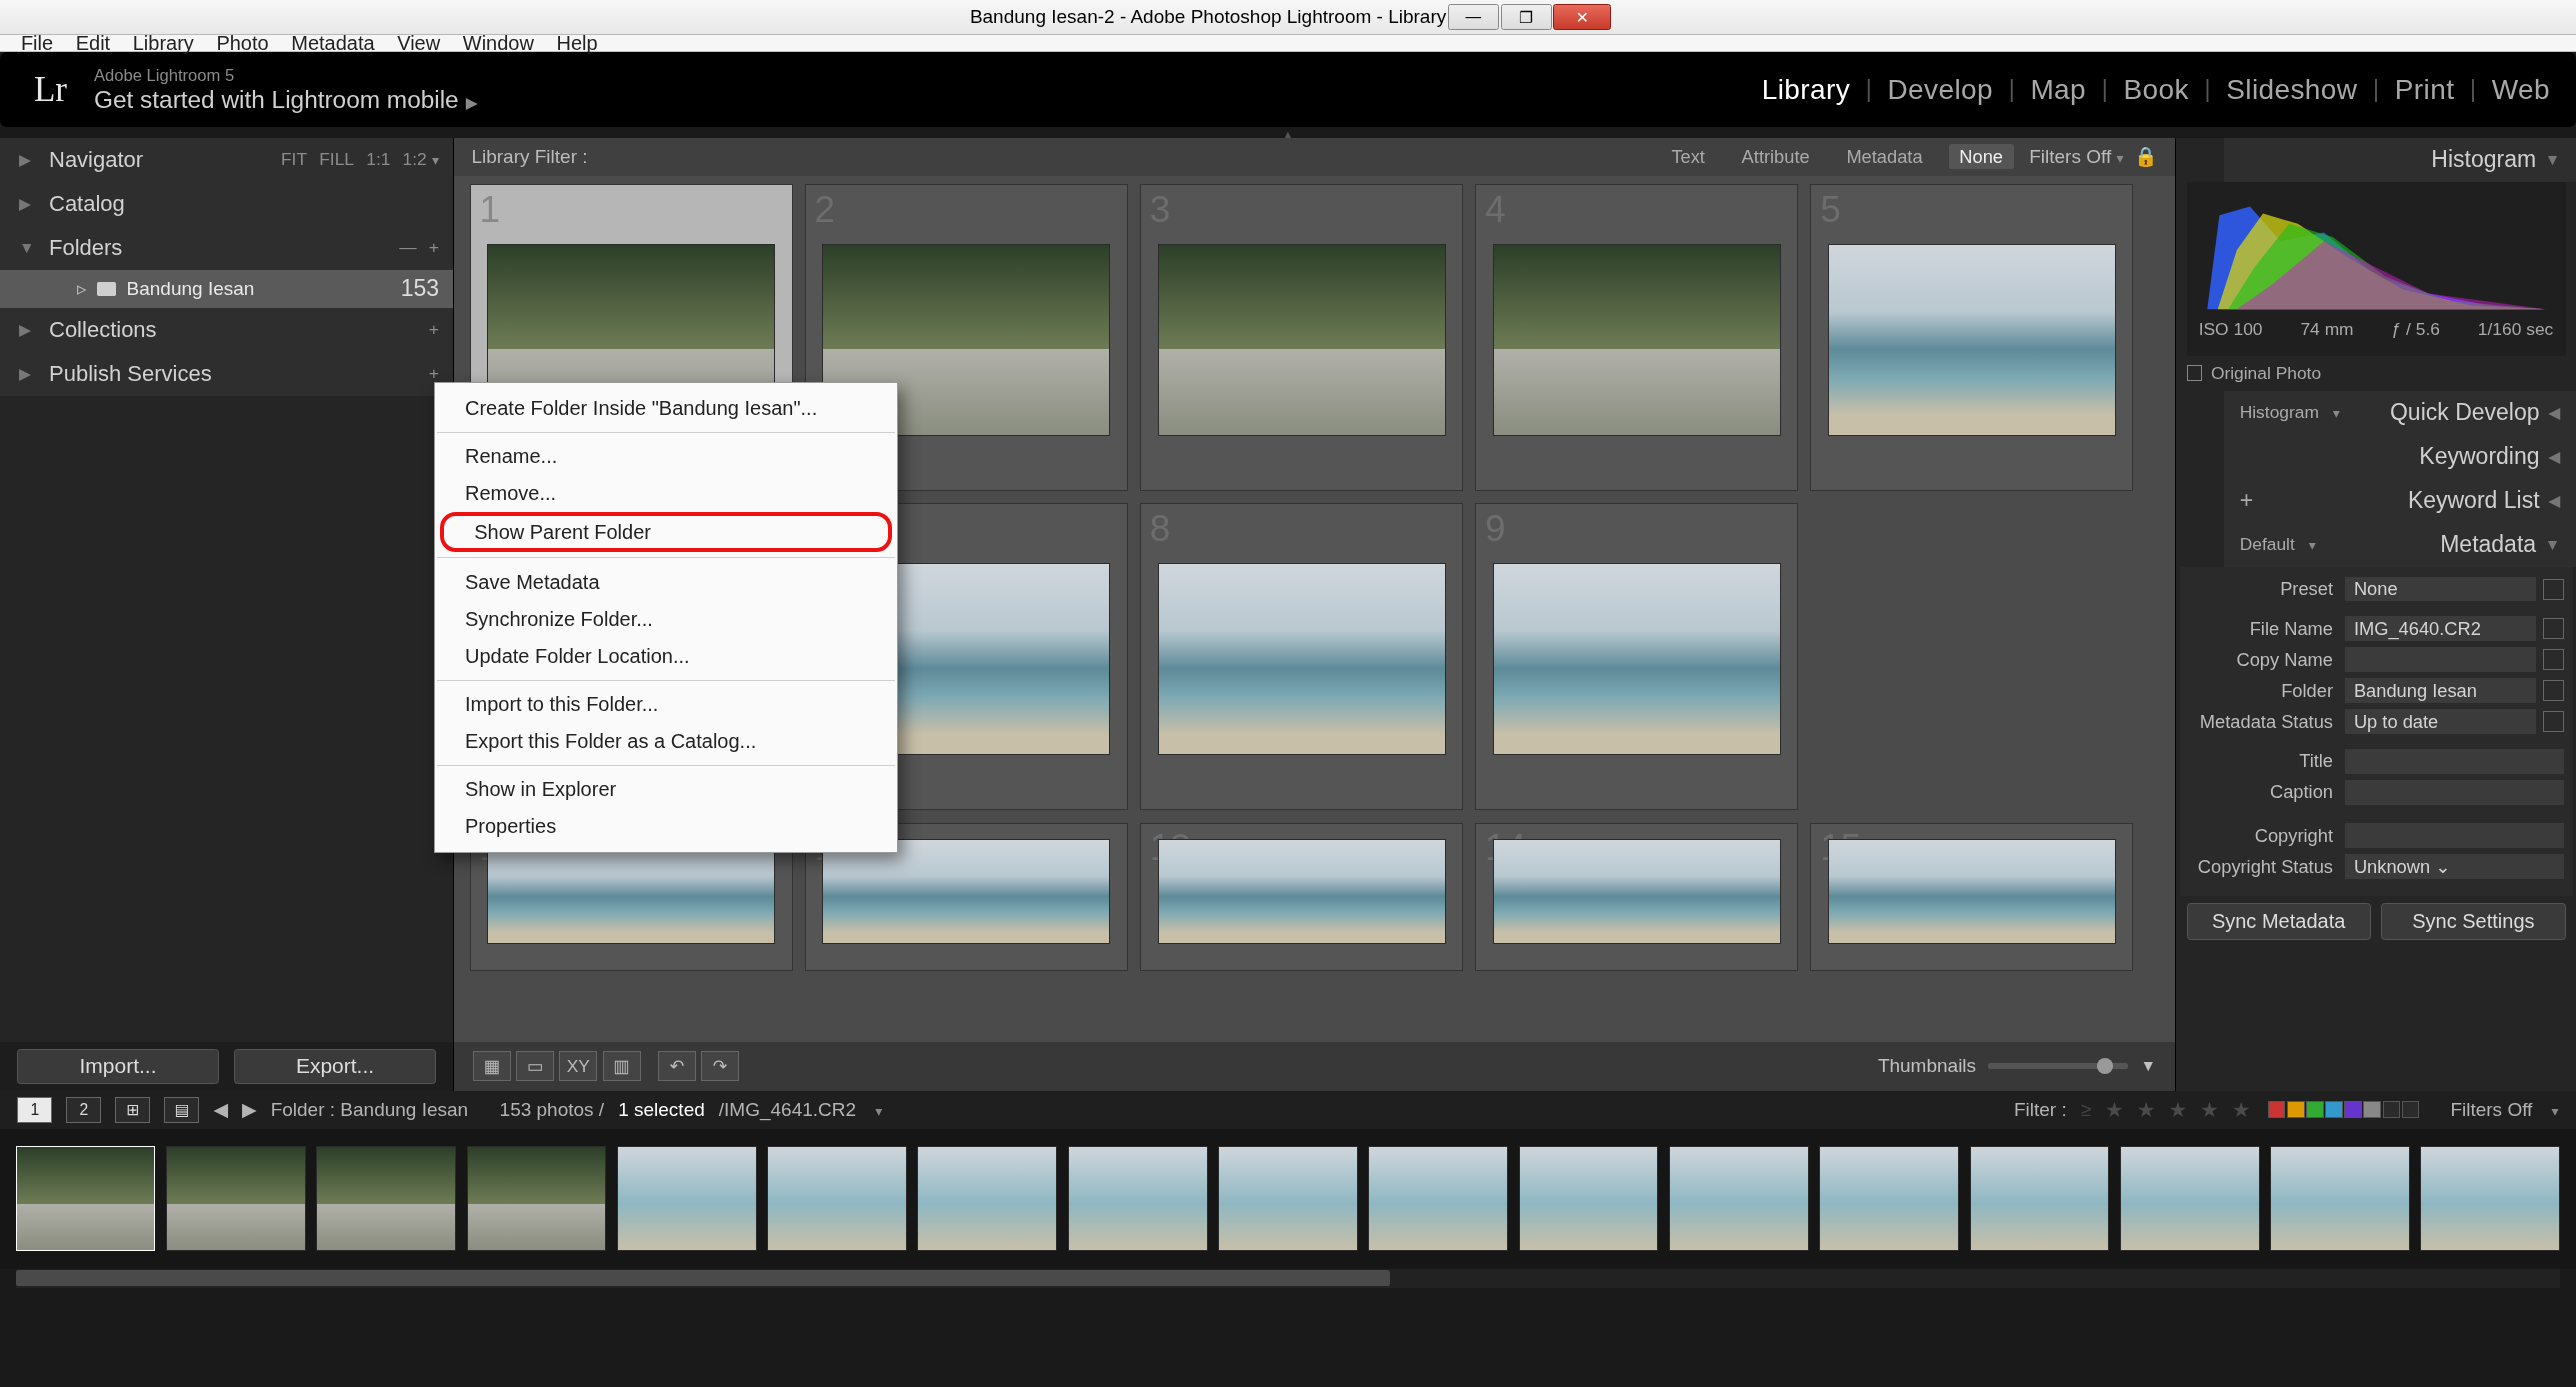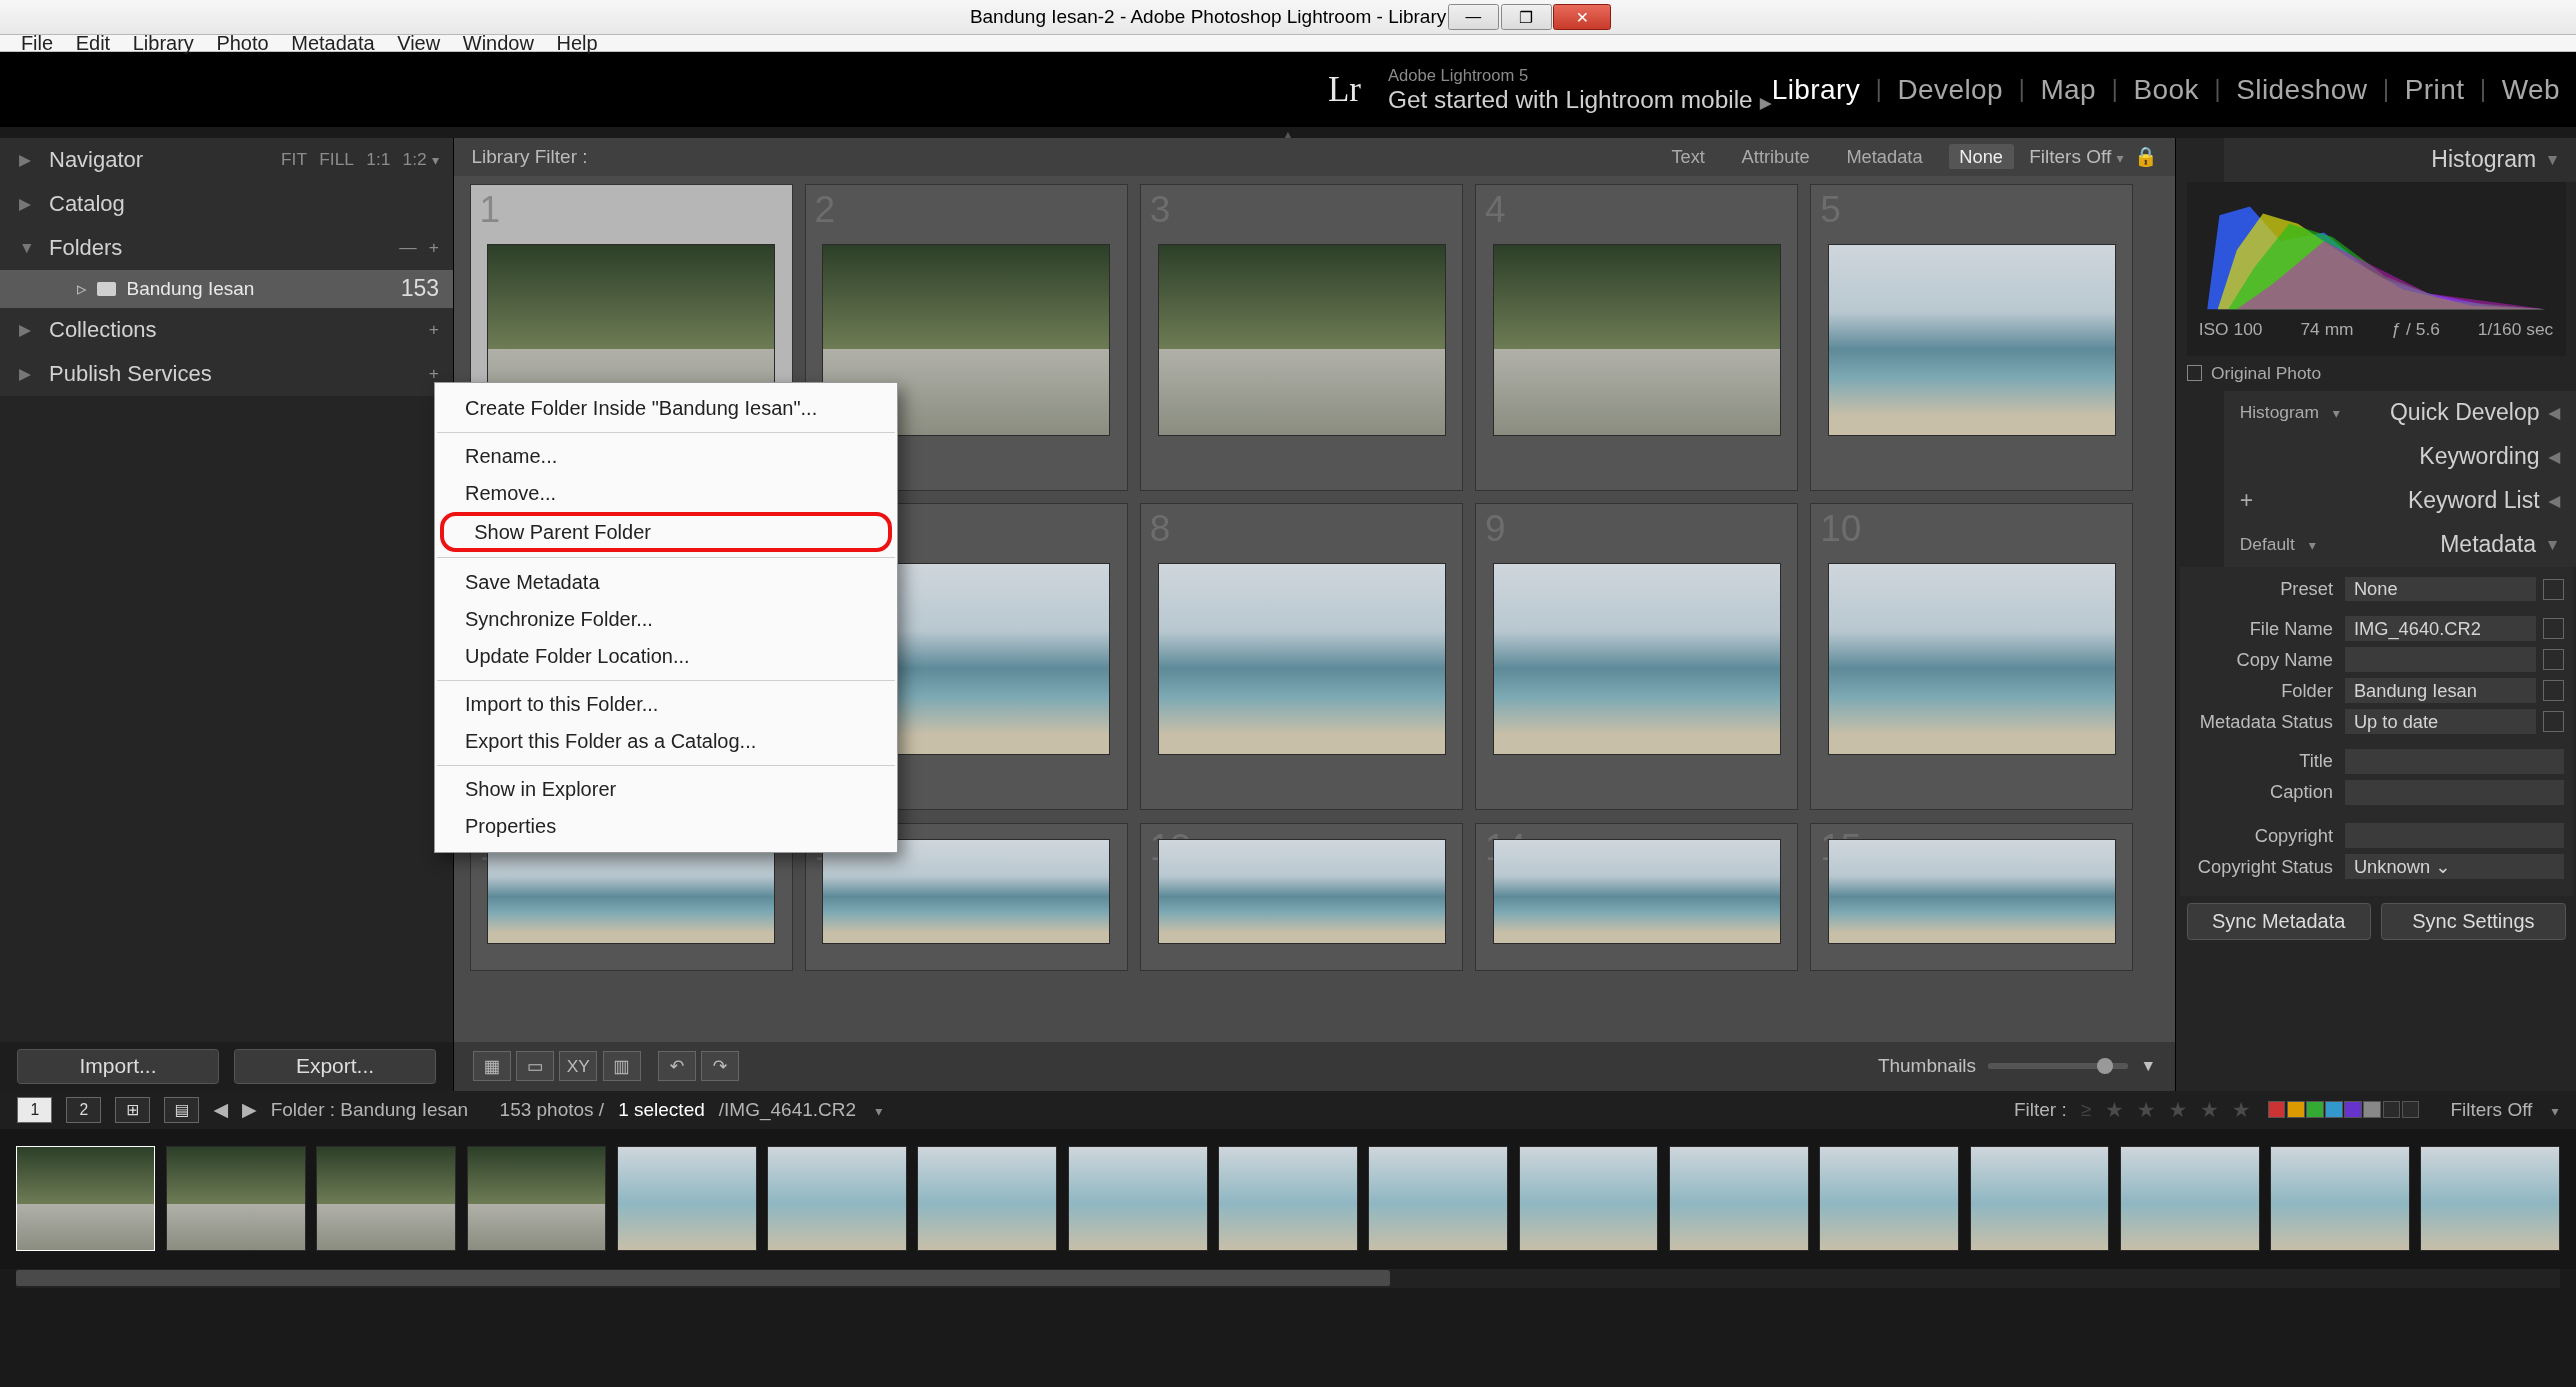--- a/index.html
+++ b/index.html
@@ -13,22 +13,22 @@
   .win-btn { width:51px; height:26px; margin-left:1.7px; display:flex; align-items:center; justify-content:center;
     border:0.9px solid #888; border-radius:2.6px; background:linear-gradient(#f0f0f0,#dcdcdc); font-size:15.7px; }
   .win-btn.close { background:linear-gradient(#e86a5a,#c83b2b); border-color:#8b1c0f; color:#fff; width:58px; }
 
   
   .app-menubar { height:17px; background:#f6f6f6; display:flex; align-items:center; gap:12.2px; padding:0 15.7px;
     font-size:20px; color:#222; border-bottom:0.9px solid #c0c0c0; }
   .app-menubar span { padding:1.7px 5.2px; }
 
   
-  .brand-bar { height:75px; background:#000; display:flex; align-items:center; justify-content:flex-end;
-    padding:0 16px; }
+  .brand-bar { height:75px; background:#000; display:flex; align-items:center; justify-content:space-between;
+    padding:0 26px;border-radius:7px; }
   .brand-left { display:flex; align-items:center; gap:19px; }
   .lr-logo { width:49px; height:49px; color:#e8e8e8; font-size:35px; font-weight:300; font-family:Georgia,serif;
     display:flex; align-items:center; justify-content:center; }
   .brand-text .line1 { color:#8a8a8a; font-size:16.6px; }
   .brand-text .line2 { color:#d0d0d0; font-size:24.4px; font-weight:300; }
   .brand-text .arrow { color:#8a8a8a; margin-left:7px; font-size:15.7px; }
   .modules { display:flex; align-items:center; gap:15.7px; }
   .modules .sep { color:#555; font-size:23px; }
   .module { color:#a8a8a8; font-size:28px; font-weight:400; letter-spacing:0.4px; }
   .module.active { color:#fff; }
@@ -294,24 +294,20 @@
             <div class="thumb lake"></div>
           </div>
         <div class="cell">
             <span class="num">8</span>
             <div class="thumb lake"></div>
           </div>
         <div class="cell">
             <span class="num">9</span>
             <div class="thumb lake"></div>
           </div>
-        <div class="cell">
-            <span class="num">10</span>
-            <div class="thumb lake"></div>
-          </div>
       </div>
       <div class="grid row3" style="margin-top:12.2px">
         <div class="cell">
             <span class="num">11</span>
             <div class="thumb lake"></div>
           </div>
         <div class="cell">
             <span class="num">12</span>
             <div class="thumb lake"></div>
           </div>

